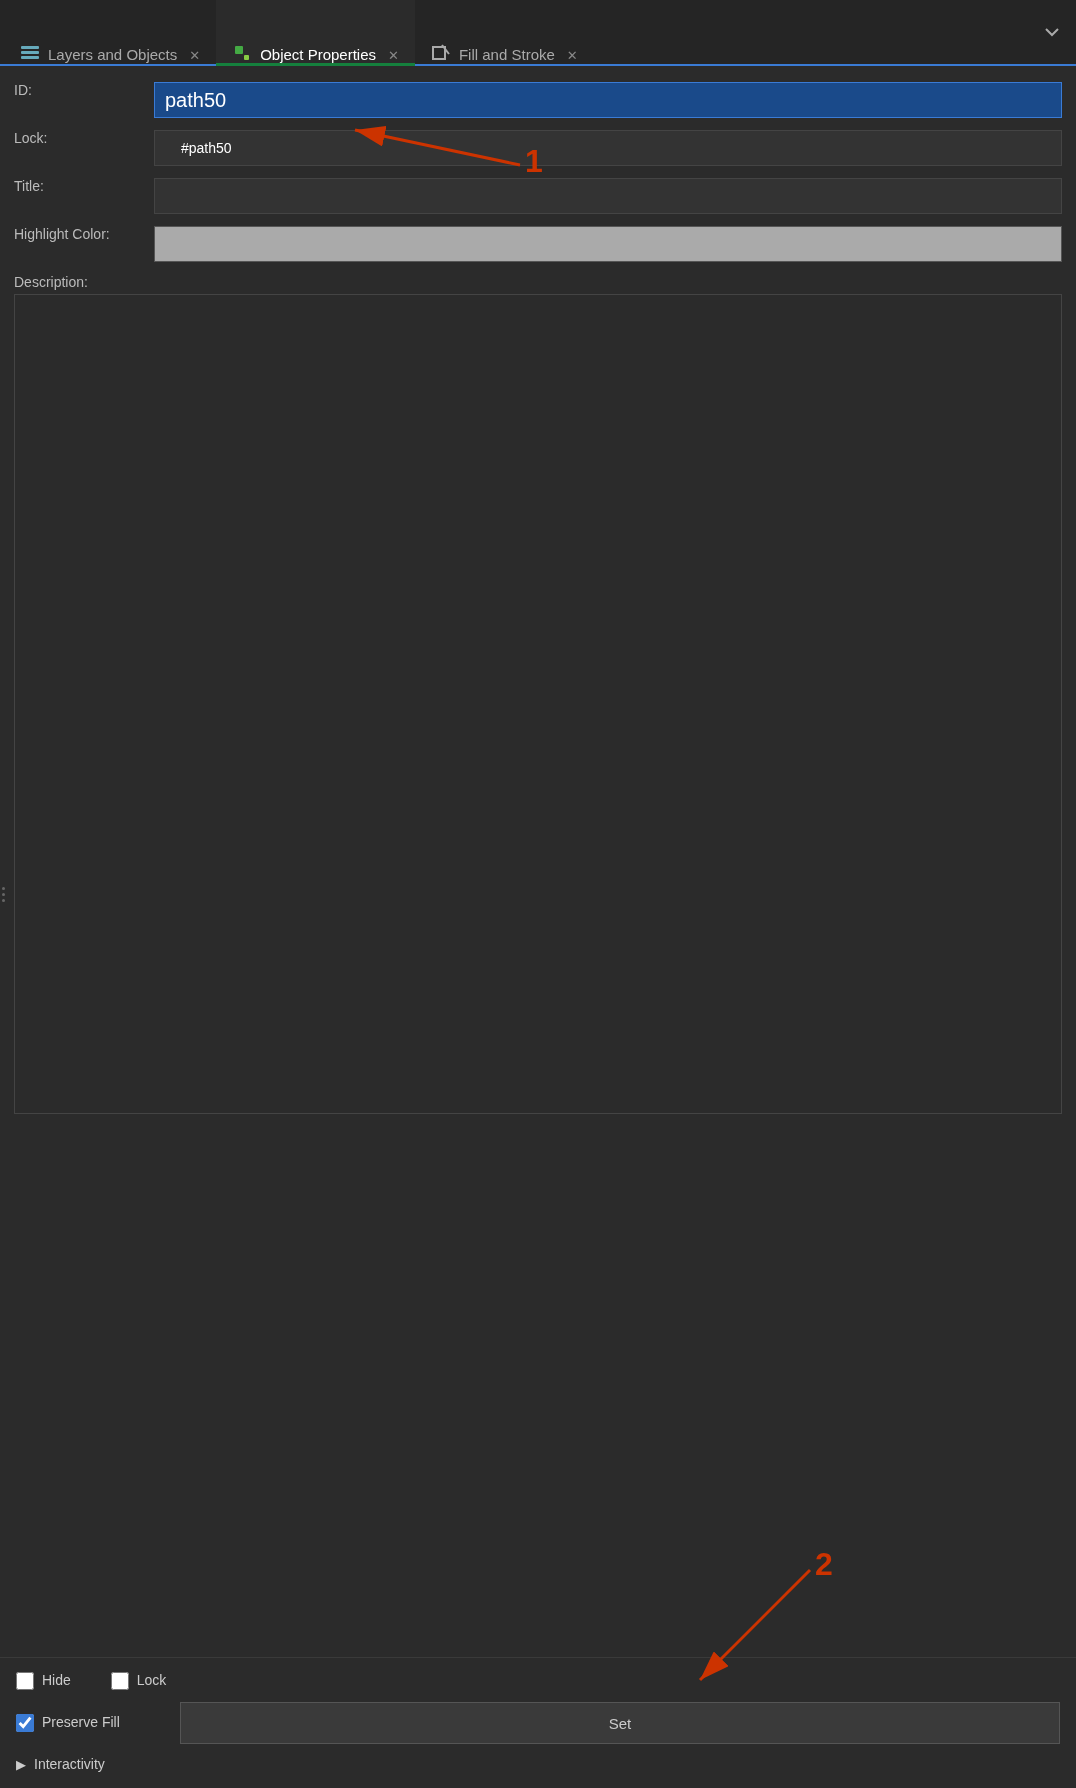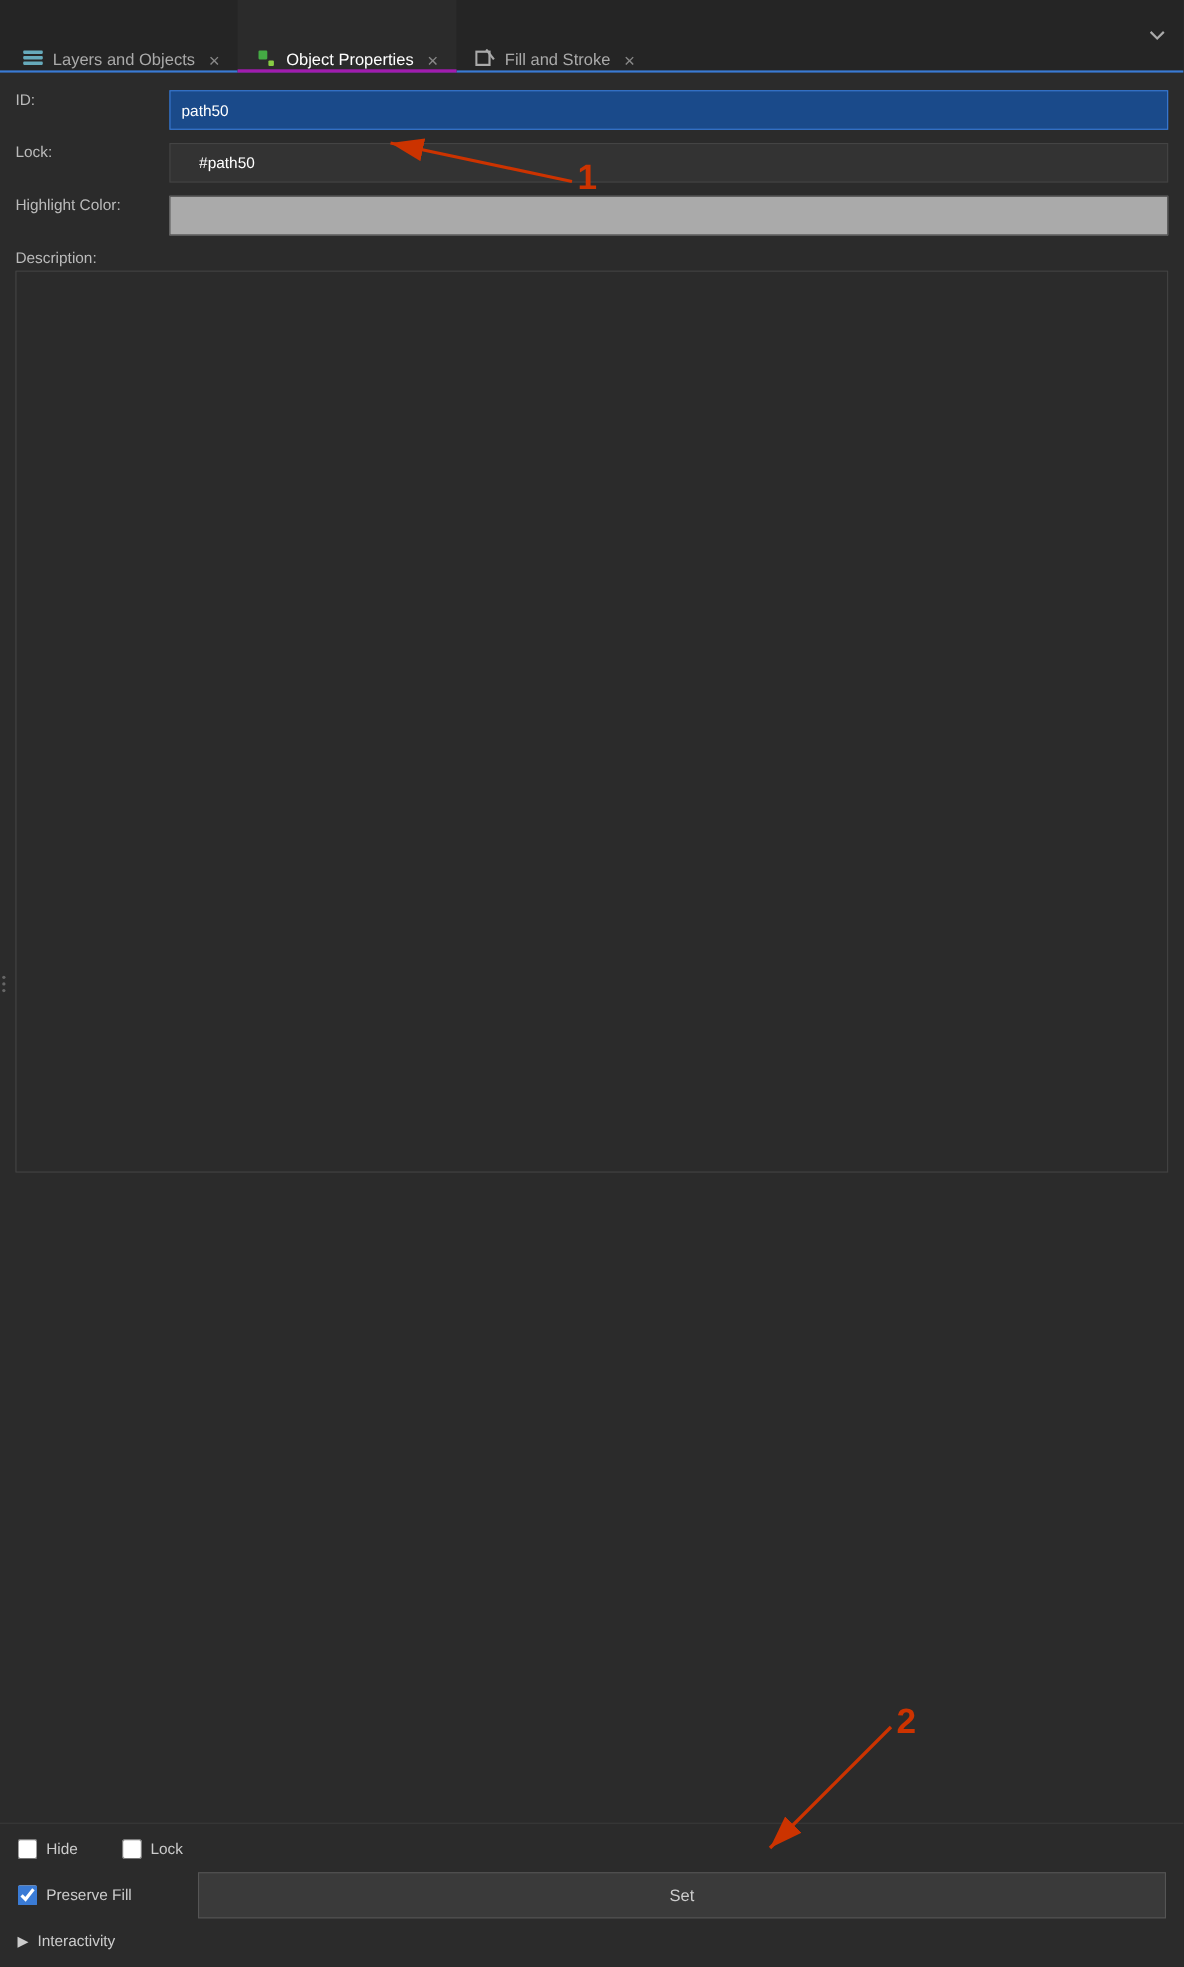--- a/index.html
+++ b/index.html
@@ -29,21 +29,21 @@
       cursor: pointer;
       color: #aaa;
       font-size: 15px;
       border-bottom: 3px solid transparent;
       margin-bottom: -2px;
       white-space: nowrap;
     }
     .tab.active {
       color: #fff;
       background: #2b2b2b;
-      border-bottom: 3px solid #a21caf;
+      border-bottom: 3px solid #15803d;
     }
     .tab .close-icon {
       font-size: 13px;
       color: #888;
       margin-left: 4px;
       cursor: pointer;
     }
     .tab .tab-icon {
       width: 20px;
       height: 20px;
@@ -87,21 +87,21 @@
       color: #fff;
       padding: 7px 26px;
       font-size: 14px;
       outline: none;
       height: 36px;
     }
     .id-input {
       background: #1a4a8a;
       border: 1px solid #3a7bd5;
       color: #fff;
-      font-size: 14px;
+      font-size: 20px;
       padding: 7px 10px;
       flex: 1;
       height: 36px;
       outline: none;
     }
 
     .highlight-color-btn {
       flex: 1;
       height: 36px;
       background: #aaa;
@@ -268,20 +268,24 @@
     <div class="field-row annotation-container">
       <span class="field-label">ID:</span>
       <input class="id-input" type="text" value="path50" style="">
     </div>
 
     <div class="field-row">
       <span class="field-label">Lock:</span>
       <input class="field-input" type="text" value="#path50" style="">
     </div>
 
+    <div class="field-row">
+      <span class="field-label">Title:</span>
+      <input class="field-input" type="text" value="" style="">
+    </div>
 
     <div class="field-row">
       <span class="field-label">Highlight Color:</span>
       <button class="highlight-color-btn"></button>
     </div>
 
     <div>
       <div class="description-label">Description:</div>
       <textarea class="description-textarea" style=""></textarea>
     </div>

